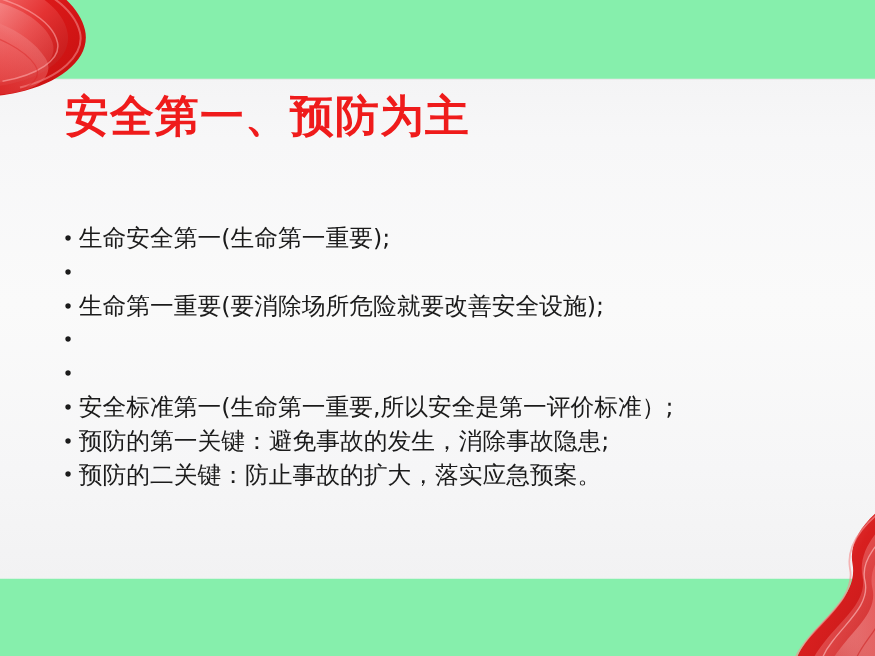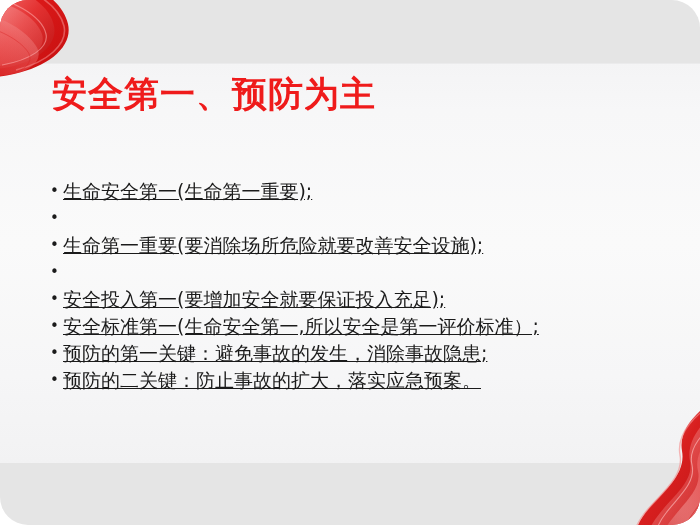--- a/index.html
+++ b/index.html
@@ -9,22 +9,21 @@
   }
   body {
     font-family: "DejaVu Sans", "Liberation Sans", sans-serif;
   }
 
   .slide {
     position: relative;
     width: 700px;
     height: 525px;
     overflow: hidden;
-    background: #e5e5e5;
-    border-radius: 28px;
+    background: #86efac;
   }
 
   
   .panel-band {
     position: absolute;
     left: 0;
     top: 63px;
     width: 700px;
     height: 400px;
     background: linear-gradient(180deg,
@@ -98,21 +97,20 @@
     flex: 0 0 auto;
     width: 13px;
     font-size: 15px;
     line-height: 27px;
     color: #1b1b1b;
     text-align: left;
   }
   .bullet-text {
     flex: 0 1 auto;
     line-height: 27px;
-    text-decoration: underline;
   }
 </style>
 </head>
 <body>
 
 <div class="slide">
 
   <div class="panel-band"></div>
 
   <svg class="ribbon ribbon-tl" viewBox="0 0 150 110" aria-hidden="true">
@@ -185,25 +183,24 @@
     </li>
     <li class="bullet-item">
       <span class="bullet-dot">•</span>
       <span class="bullet-text">生命第一重要(要消除场所危险就要改善安全设施);</span>
     </li>
     <li class="bullet-item">
       <span class="bullet-dot">•</span>
     </li>
     <li class="bullet-item">
       <span class="bullet-dot">•</span>
-      <span class="bullet-text">安全投入第一(要增加安全就要保证投入充足);</span>
-    </li>
-    <li class="bullet-item">
-      <span class="bullet-dot">•</span>
-      <span class="bullet-text">安全标准第一(生命安全第一,所以安全是第一评价标准）;</span>
+    </li>
+    <li class="bullet-item">
+      <span class="bullet-dot">•</span>
+      <span class="bullet-text">安全标准第一(生命第一重要,所以安全是第一评价标准）;</span>
     </li>
     <li class="bullet-item">
       <span class="bullet-dot">•</span>
       <span class="bullet-text">预防的第一关键：避免事故的发生，消除事故隐患;</span>
     </li>
     <li class="bullet-item">
       <span class="bullet-dot">•</span>
       <span class="bullet-text">预防的二关键：防止事故的扩大，落实应急预案。</span>
     </li>
   </ul>

